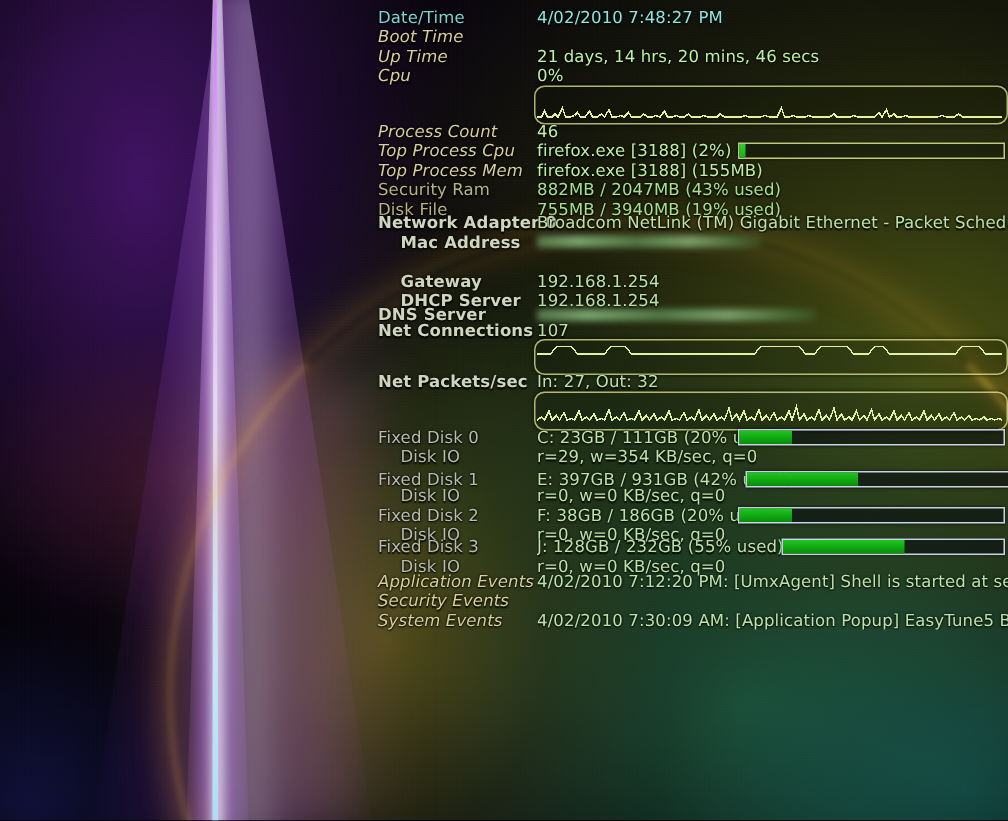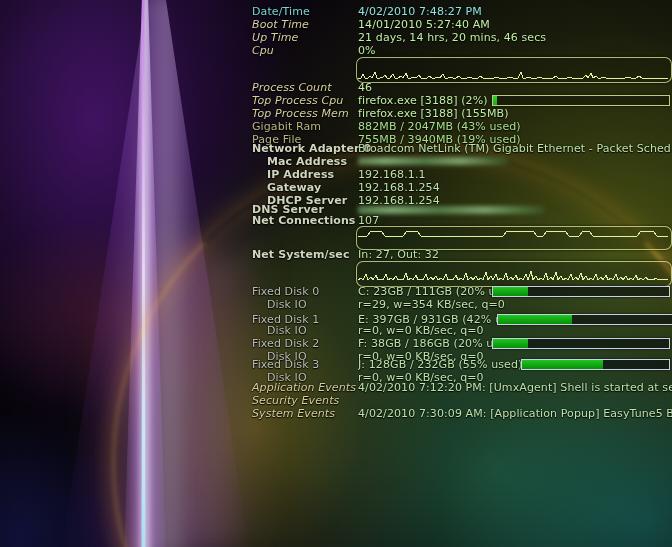--- a/index.html
+++ b/index.html
@@ -272,21 +272,20 @@
 
   <div id="info">
 
     <div class="row" style="top:5px">
       <span class="lbl t-cyan">Date/Time</span>
       <span class="val v-cyan">4/02/2010 7:48:27 PM</span>
     </div>
 
     <div class="row" style="top:18px">
       <span class="lbl t-tan">Boot Time</span>
-      <span class="val v-lime">14/01/2010 5:27:40 AM</span>
     </div>
 
     <div class="row" style="top:31px">
       <span class="lbl t-tan">Up Time</span>
       <span class="val v-lime">21 days, 14 hrs, 20 mins, 46 secs</span>
     </div>
 
     <div class="row" style="top:44px">
       <span class="lbl t-tan">Cpu</span>
       <span class="val v-lime">0%</span>
@@ -310,43 +309,39 @@
           <i style="width:2%"></i>
         </span>
     </div>
 
     <div class="row" style="top:107px">
       <span class="lbl t-tan">Top Process Mem</span>
       <span class="val v-lime">firefox.exe [3188] (155MB)</span>
     </div>
 
     <div class="row" style="top:120px">
-      <span class="lbl t-olive">Gigabit Ram</span>
+      <span class="lbl t-olive">Security Ram</span>
       <span class="val v-green">882MB / 2047MB (43% used)</span>
     </div>
 
     <div class="row" style="top:133px">
-      <span class="lbl t-olive">Page File</span>
+      <span class="lbl t-olive">Disk File</span>
       <span class="val v-green">755MB / 3940MB (19% used)</span>
     </div>
 
     <div class="row" style="top:142px">
       <span class="lbl t-pale">Network Adapter 0</span>
       <span class="val v-soft">Broadcom NetLink (TM) Gigabit Ethernet - Packet Scheduler</span>
     </div>
 
     <div class="row" style="top:155px">
       <span class="lbl indent t-pale">Mac Address</span>
       <span class="redact" style="width:150px;"></span>
     </div>
 
-    <div class="row" style="top:168px">
-      <span class="lbl indent t-pale">IP Address</span>
-      <span class="val v-soft">192.168.1.1</span>
-    </div>
 
     <div class="row" style="top:181px">
       <span class="lbl indent t-pale">Gateway</span>
       <span class="val v-soft">192.168.1.254</span>
     </div>
 
     <div class="row" style="top:194px">
       <span class="lbl indent t-pale">DHCP Server</span>
       <span class="val v-soft">192.168.1.254</span>
     </div>
@@ -361,21 +356,21 @@
       <span class="val v-soft">107</span>
     </div>
 
     <div class="graph" style="left:356px; top:226px; width:314px; height:22px;">
       <svg width="312" height="20" viewBox="0 0 312 20" preserveAspectRatio="none">
         <polyline fill="none" stroke="#dff0a8" stroke-width="1" shape-rendering="crispEdges" points="1,9 6,9 10,9 14,4 24,4 28,9 42,9 46,9 50,4 60,4 64,9 146,9 150,4 176,4 180,9 186,9 190,4 208,4 212,9 222,9 226,4 232,4 236,9 280,9 284,4 296,4 300,9 311,9"></polyline>
       </svg>
     </div>
 
     <div class="row" style="top:248px">
-      <span class="lbl t-pale">Net System/sec</span>
+      <span class="lbl t-pale">Net Packets/sec</span>
       <span class="val v-soft">In: 27, Out: 32</span>
     </div>
 
     <div class="graph" style="left:356px; top:261px; width:314px; height:24px;">
       <svg width="312" height="22" viewBox="0 0 312 22" preserveAspectRatio="none">
         <polyline fill="none" stroke="#dff0a8" stroke-width="1" shape-rendering="crispEdges" points="1,18 4,16 6,18 9,12 11,18 14,15 16,18 19,13 21,18 24,17 26,18 29,12 31,18 34,16 36,18 39,14 41,18 44,17 46,18 49,11 51,18 54,16 56,18 59,13 61,18 64,17 66,18 69,12 71,18 74,15 76,18 79,14 81,18 84,16 86,18 89,12 91,18 94,17 96,18 99,13 101,18 104,16 106,18 109,11 111,18 114,15 116,18 119,14 121,18 124,16 126,18 129,10 131,18 134,14 136,18 139,12 141,18 144,16 146,18 149,11 151,18 154,15 156,18 159,13 161,18 164,16 166,18 169,12 171,18 174,9 176,18 179,14 181,18 184,16 186,18 189,11 191,18 194,15 196,18 199,10 201,18 204,14 206,18 209,16 211,18 214,12 216,18 219,15 221,18 224,11 226,18 229,14 231,18 234,16 236,18 239,12 241,18 244,15 246,18 249,13 251,18 254,16 256,18 259,12 261,18 264,15 266,18 269,14 271,18 274,16 276,18 279,13 281,18 284,16 286,18 289,15 291,18 294,17 296,18 299,16 301,18 304,17 306,18 309,17 311,18"></polyline>
       </svg>
     </div>
 
     <div class="row" style="top:285px">

